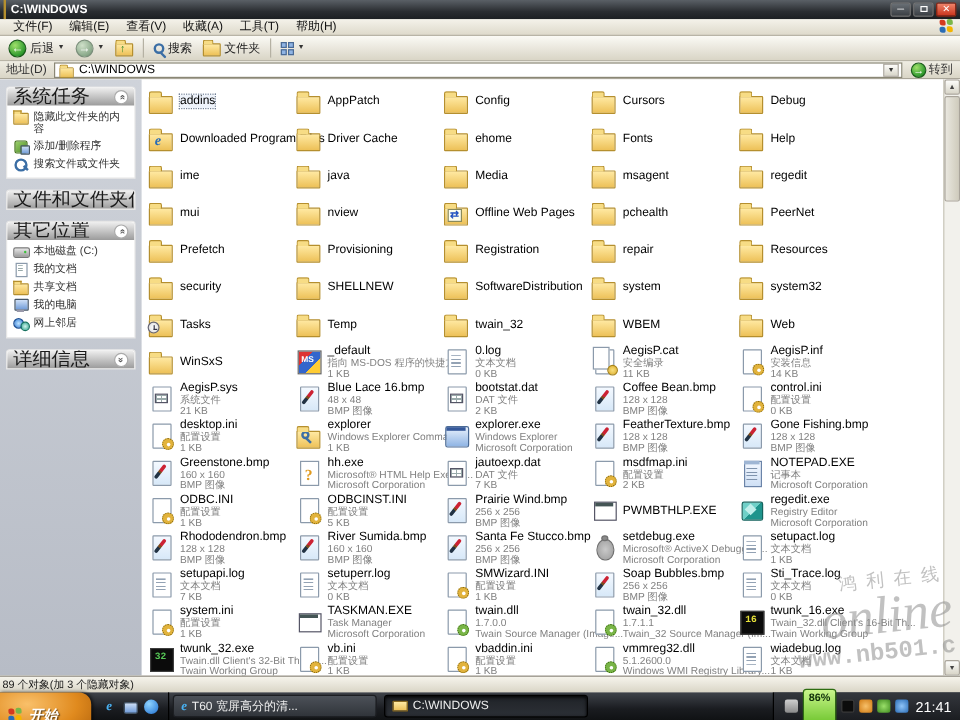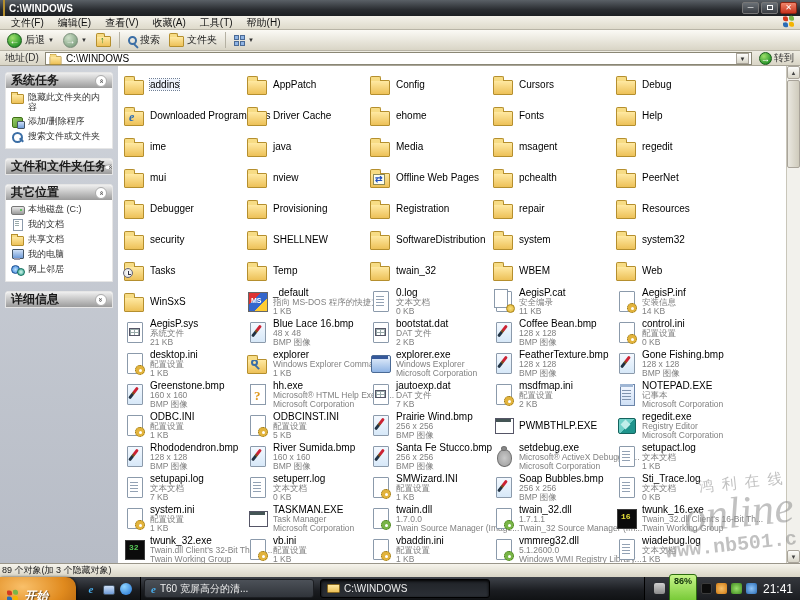--- a/index.html
+++ b/index.html
@@ -50,21 +50,21 @@
   .gobtn{display:flex;align-items:center;gap:2px;padding:0 4px;white-space:nowrap}
   .gobtn .circ{width:13px;height:13px;line-height:12px;font-size:9px}
 
   
   .main{position:absolute;left:0;top:66px;right:0;height:497px;background:#fff;overflow:hidden}
 
   
   .sidebar{position:absolute;left:0;top:0;bottom:0;width:118px;background:linear-gradient(180deg,#cfd3da,#b7bcc6);padding:6px 5px;overflow:hidden}
   .panel{background:#fff;border:1px solid #e6e6e6;border-radius:3px 3px 0 0;margin-bottom:9px;overflow:hidden}
   .phead{height:15px;background:linear-gradient(#efefef,#9b9b9b);display:flex;align-items:center;justify-content:space-between;padding:0 5px;border-radius:3px 3px 0 0}
-  .phead .pt{font-size:12px;font-weight:bold;color:#1a1a1a;white-space:nowrap}
+  .phead .pt{font-size:16px;font-weight:normal;color:#1a1a1a;white-space:nowrap}
   .chev{width:12px;height:12px;border-radius:50%;background:#fff;border:1px solid #aaa;color:#555;font-size:8px;line-height:11px;text-align:center;font-weight:bold}
   .chev.up{transform:rotate(-90deg)}
   .chev.down{transform:rotate(90deg)}
   .pbody{padding:4px 4px 5px 5px}
   .srow{display:flex;align-items:flex-start;gap:4px;margin-bottom:4px;font-size:9px;line-height:10px;color:#333}
   .srow:last-child{margin-bottom:1px}
 
   .sic{position:relative;width:13px;height:11px;flex:0 0 13px;display:inline-block}
   .sic.s-folder::before,.sic.s-newfolder::before,.sic.s-share::before{content:"";position:absolute;left:0;top:2px;width:11px;height:8px;background:linear-gradient(#ffe9a2,#edc158);border:1px solid #b58f2e;border-radius:1px}
   .sic.s-folder::after,.sic.s-newfolder::after,.sic.s-share::after{content:"";position:absolute;left:0;top:0;width:5px;height:2px;background:#f7dc85;border:1px solid #b58f2e;border-bottom:0}
@@ -495,21 +495,21 @@
           <span class="txt">
             <span class="tname">PeerNet</span>
           </span>
         </div>
         <div class="tile">
           <span class="fic folder">
             <b></b>
             <i></i>
           </span>
           <span class="txt">
-            <span class="tname">Debugger</span>
+            <span class="tname">Prefetch</span>
           </span>
         </div>
         <div class="tile">
           <span class="fic folder">
             <b></b>
             <i></i>
           </span>
           <span class="txt">
             <span class="tname">Provisioning</span>
           </span>

